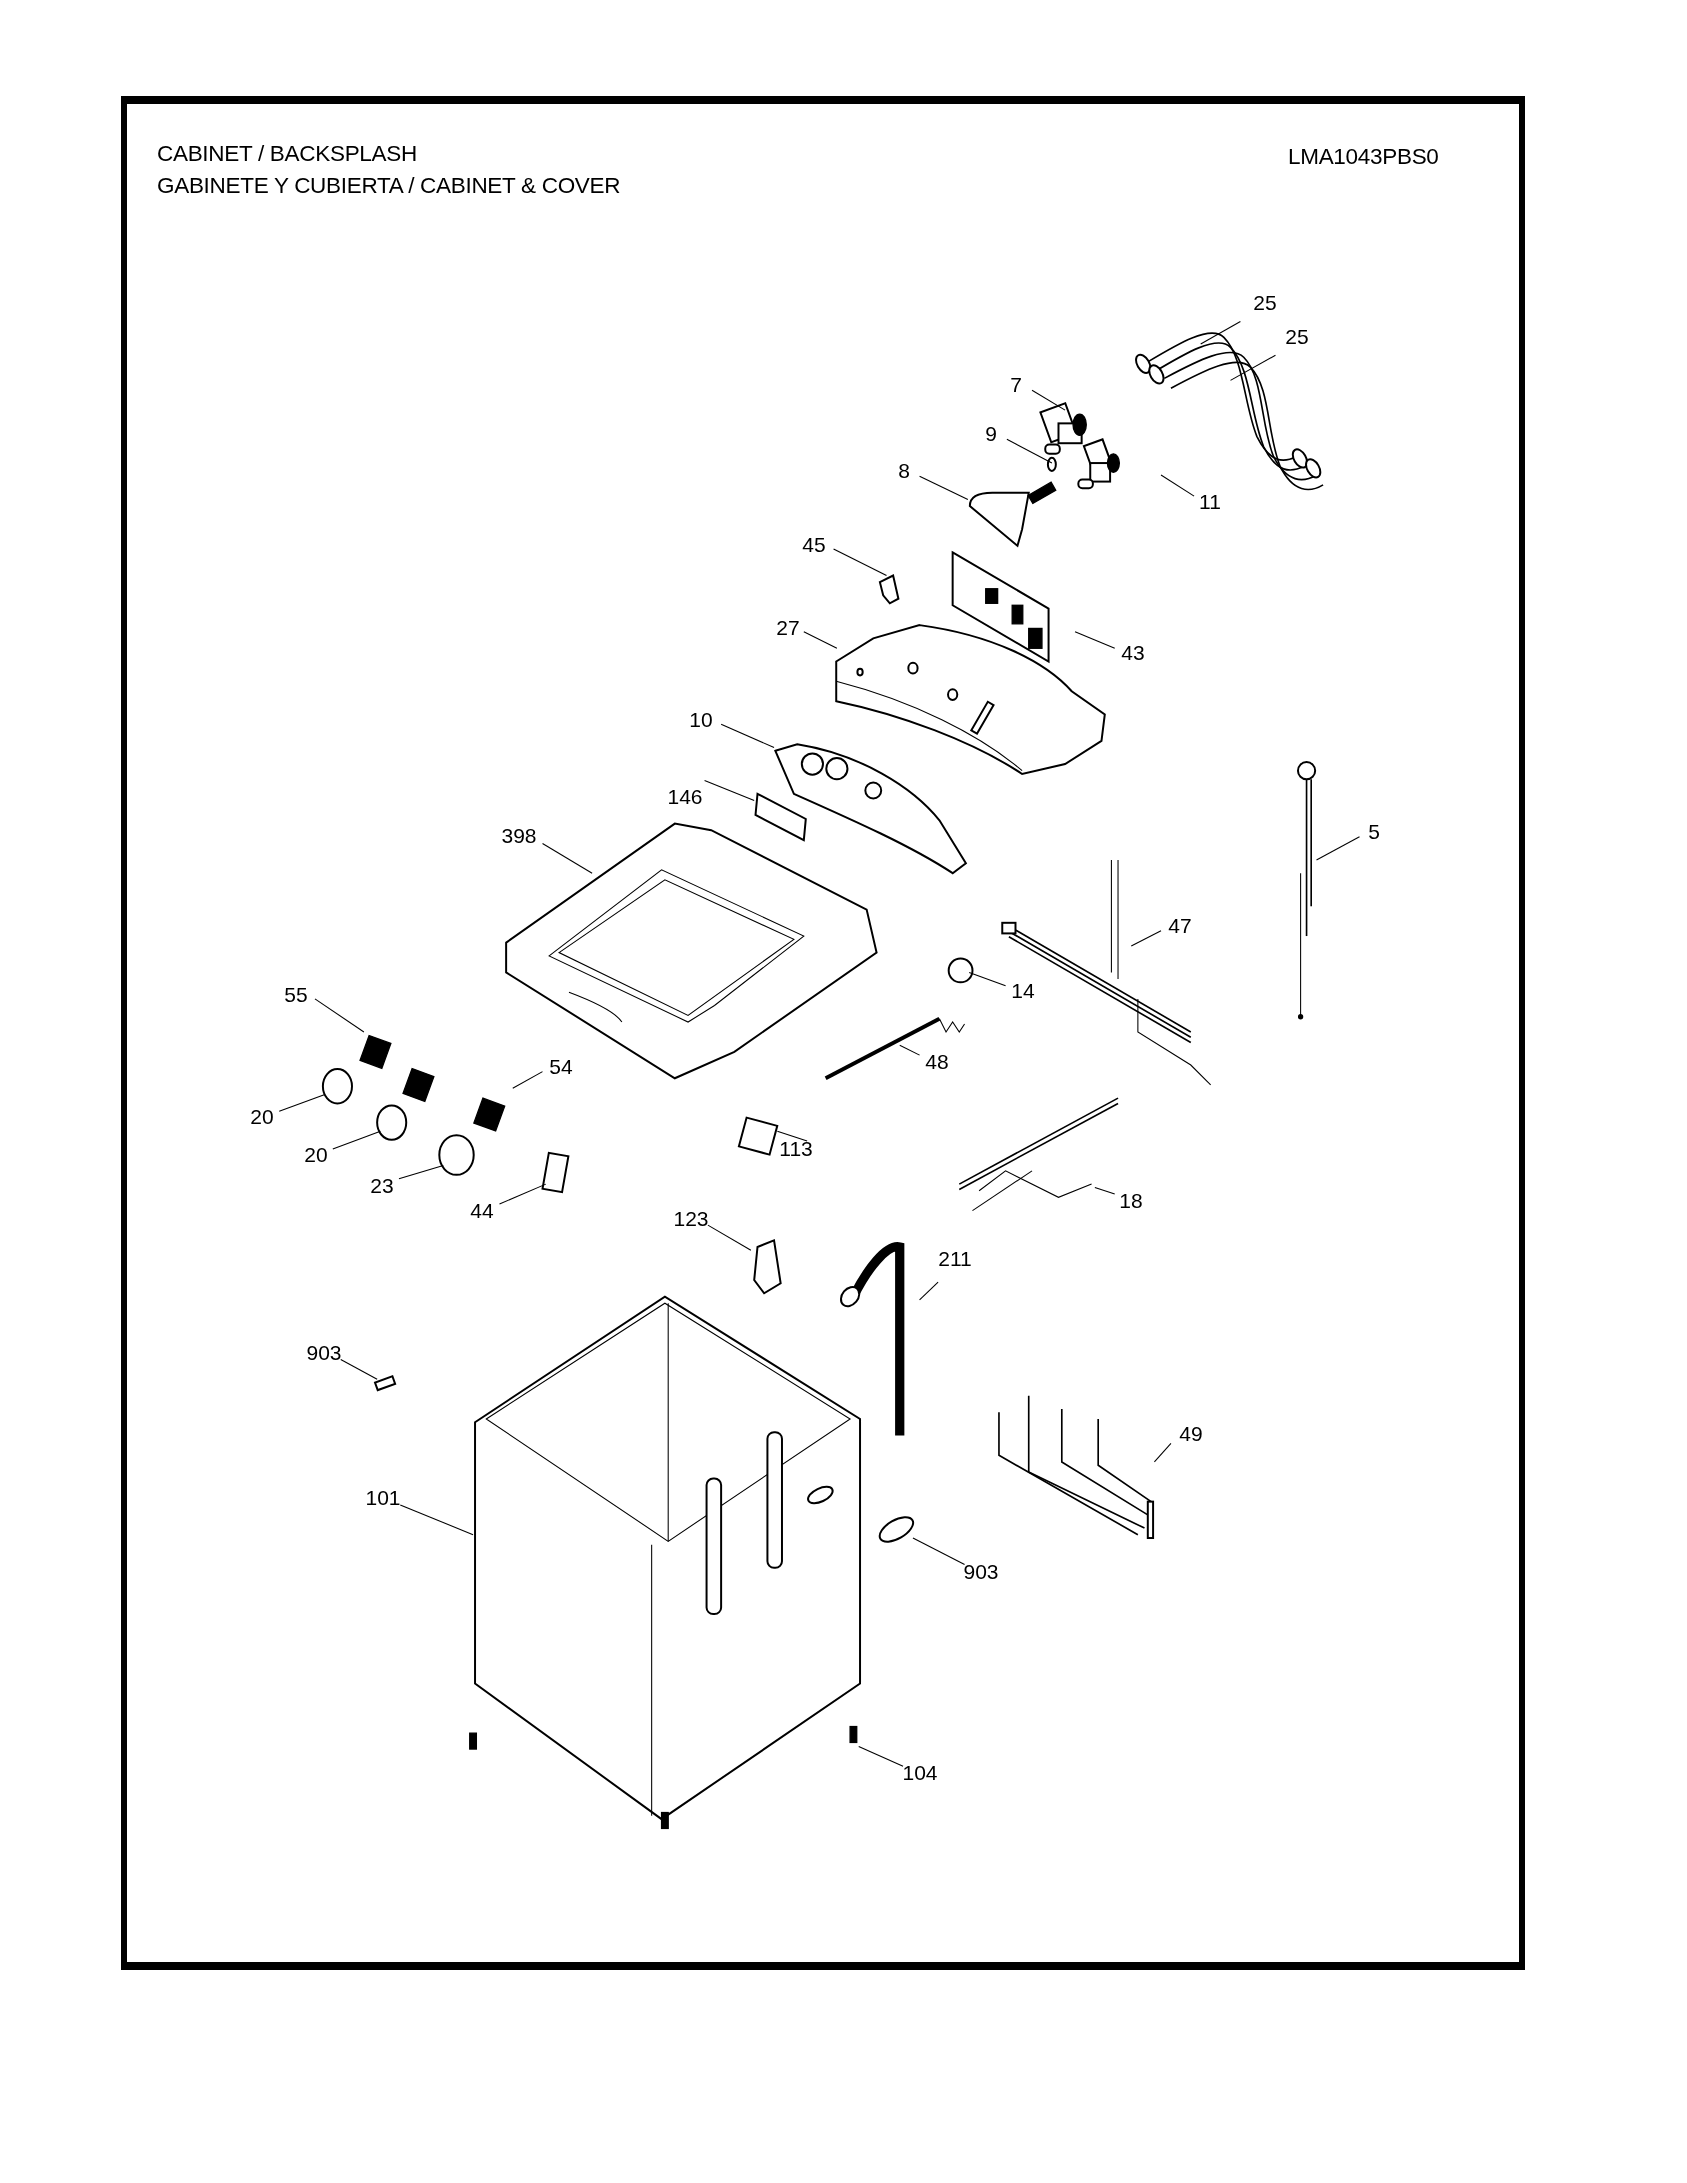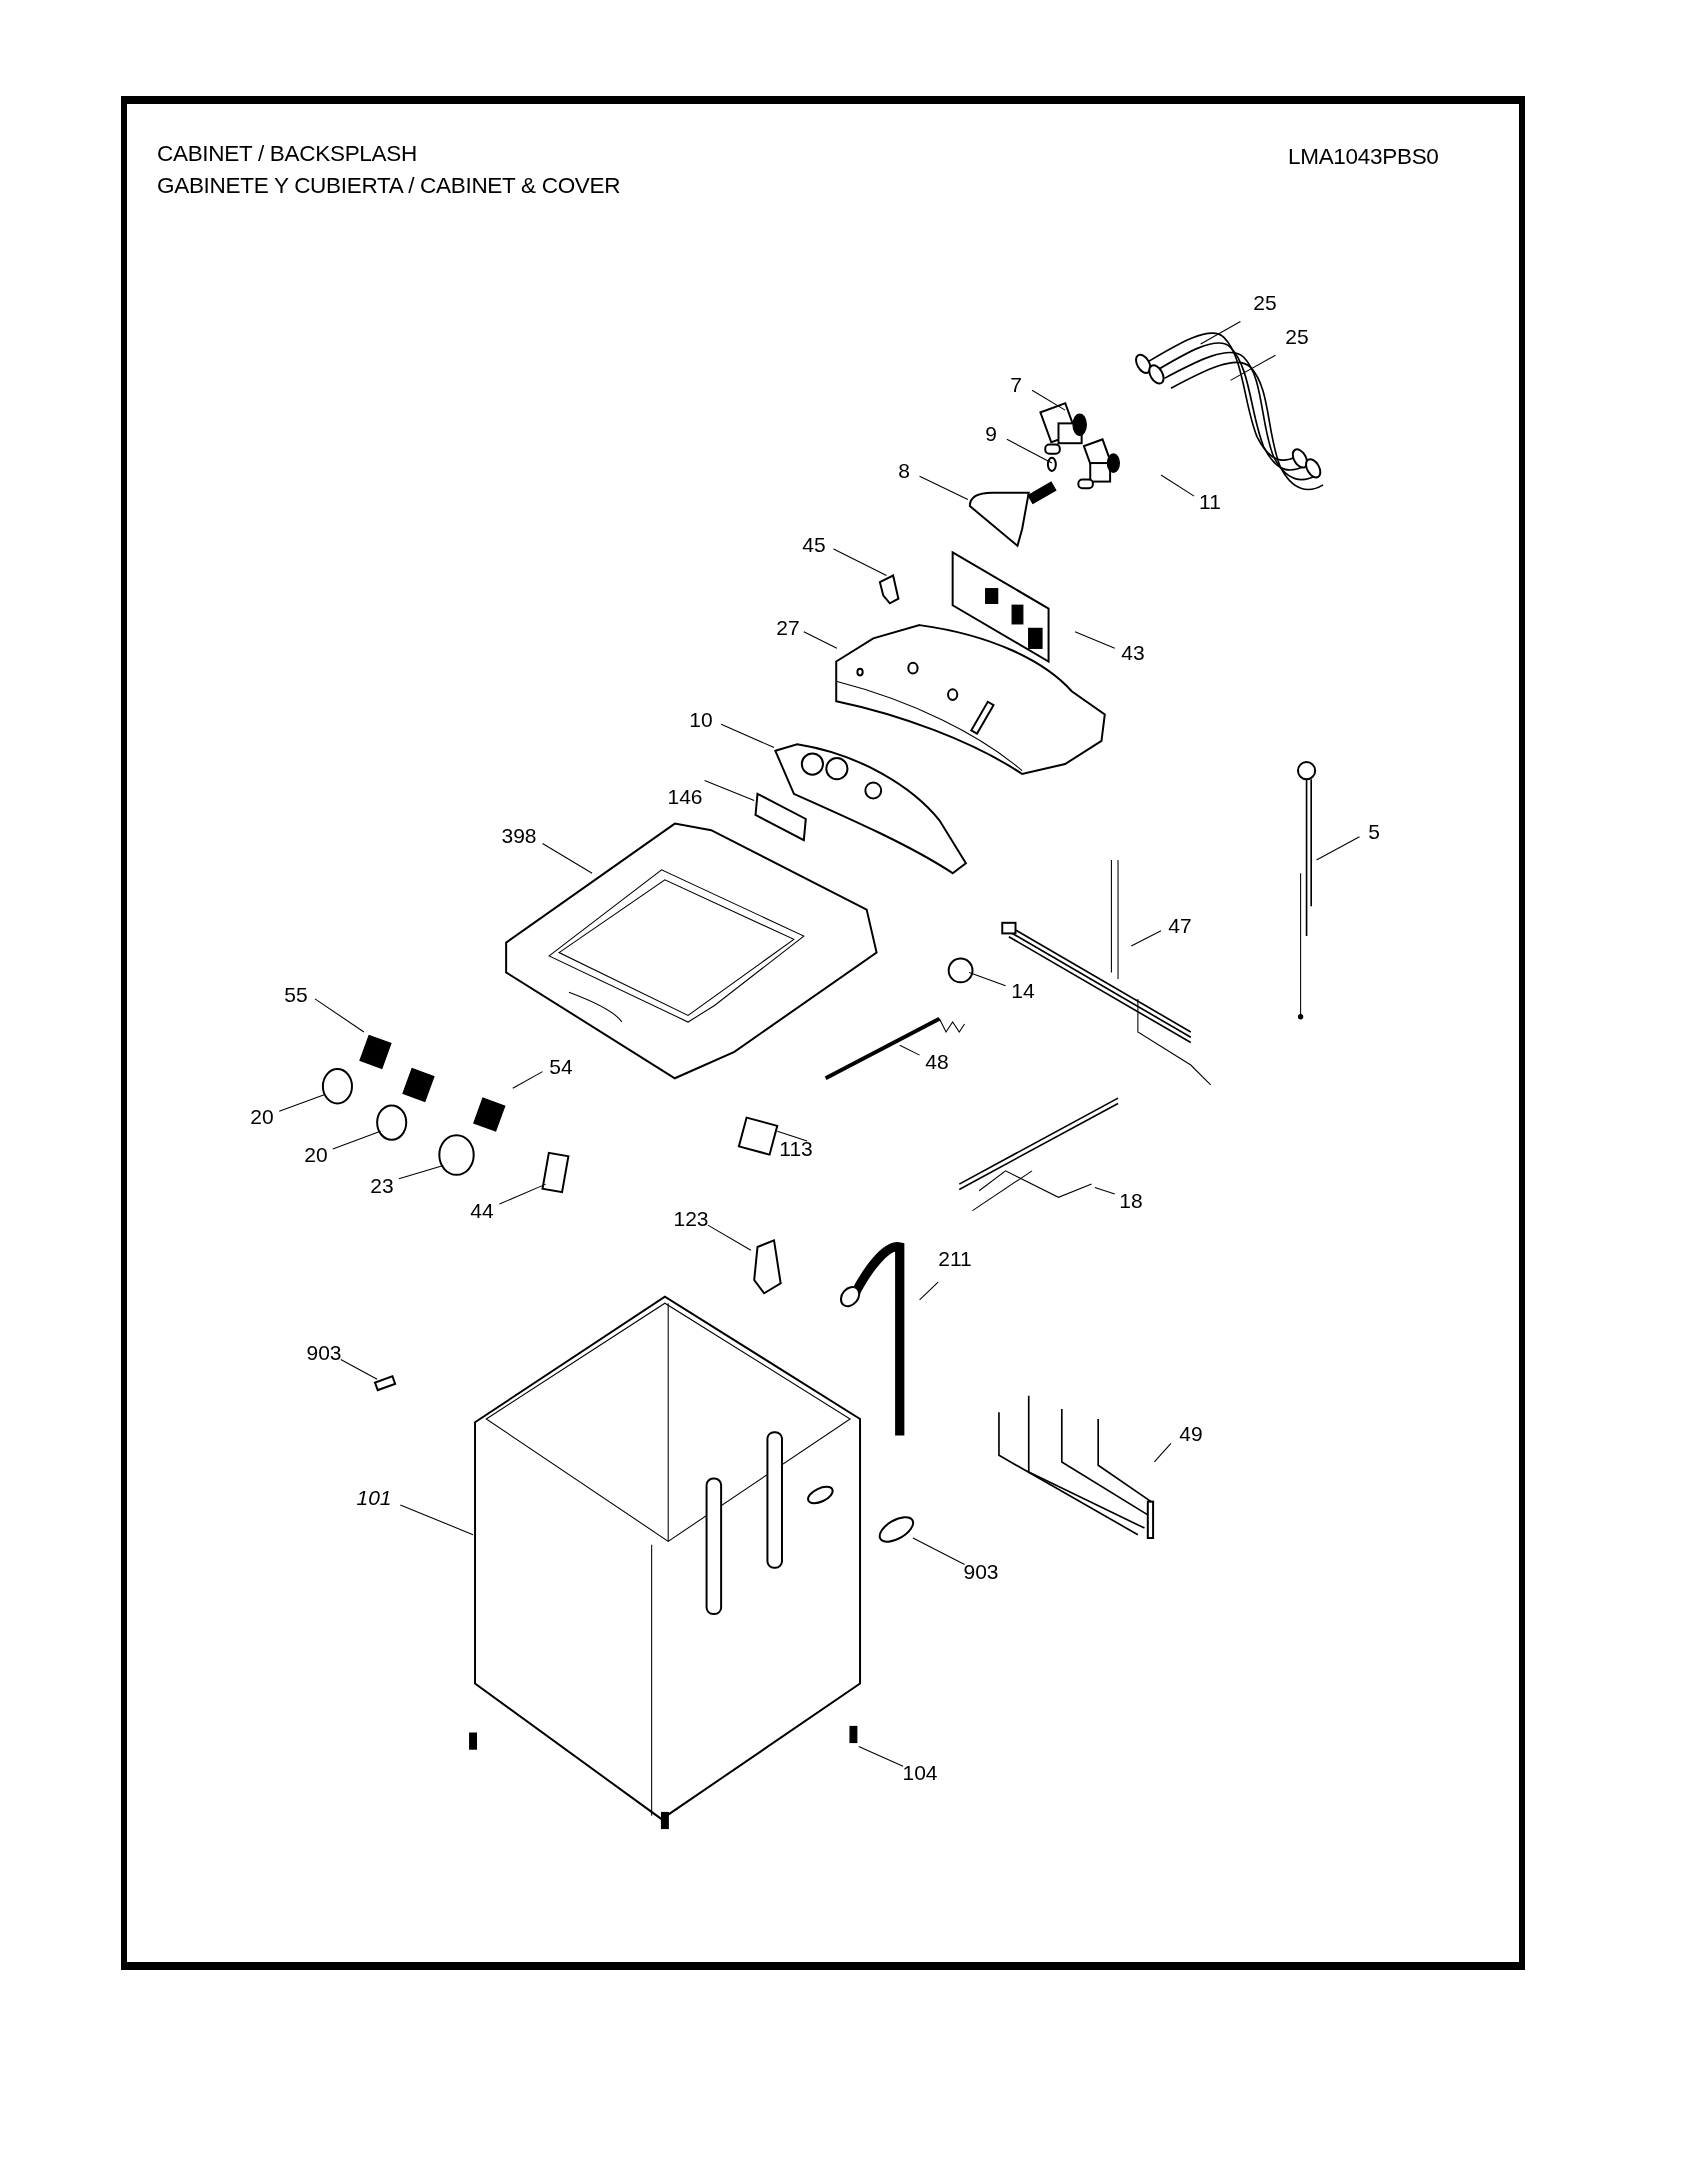--- a/index.html
+++ b/index.html
@@ -227,16 +227,16 @@
 <div class="lbl" style="left:262px;top:1116px;">20</div>
 <div class="lbl" style="left:316px;top:1154px;">20</div>
 <div class="lbl" style="left:796px;top:1148px;">113</div>
 <div class="lbl" style="left:382px;top:1185px;">23</div>
 <div class="lbl" style="left:1131px;top:1200px;">18</div>
 <div class="lbl" style="left:482px;top:1210px;">44</div>
 <div class="lbl" style="left:691px;top:1218px;">123</div>
 <div class="lbl" style="left:955px;top:1258px;">211</div>
 <div class="lbl" style="left:324px;top:1352px;">903</div>
 <div class="lbl" style="left:1191px;top:1433px;">49</div>
-<div class="lbl" style="left:374px;top:1497px;font-style:italic;">101</div>
+<div class="lbl" style="left:383px;top:1497px;">101</div>
 <div class="lbl" style="left:981px;top:1571px;">903</div>
 <div class="lbl" style="left:920px;top:1772px;">104</div>
 
 
 </body></html>

